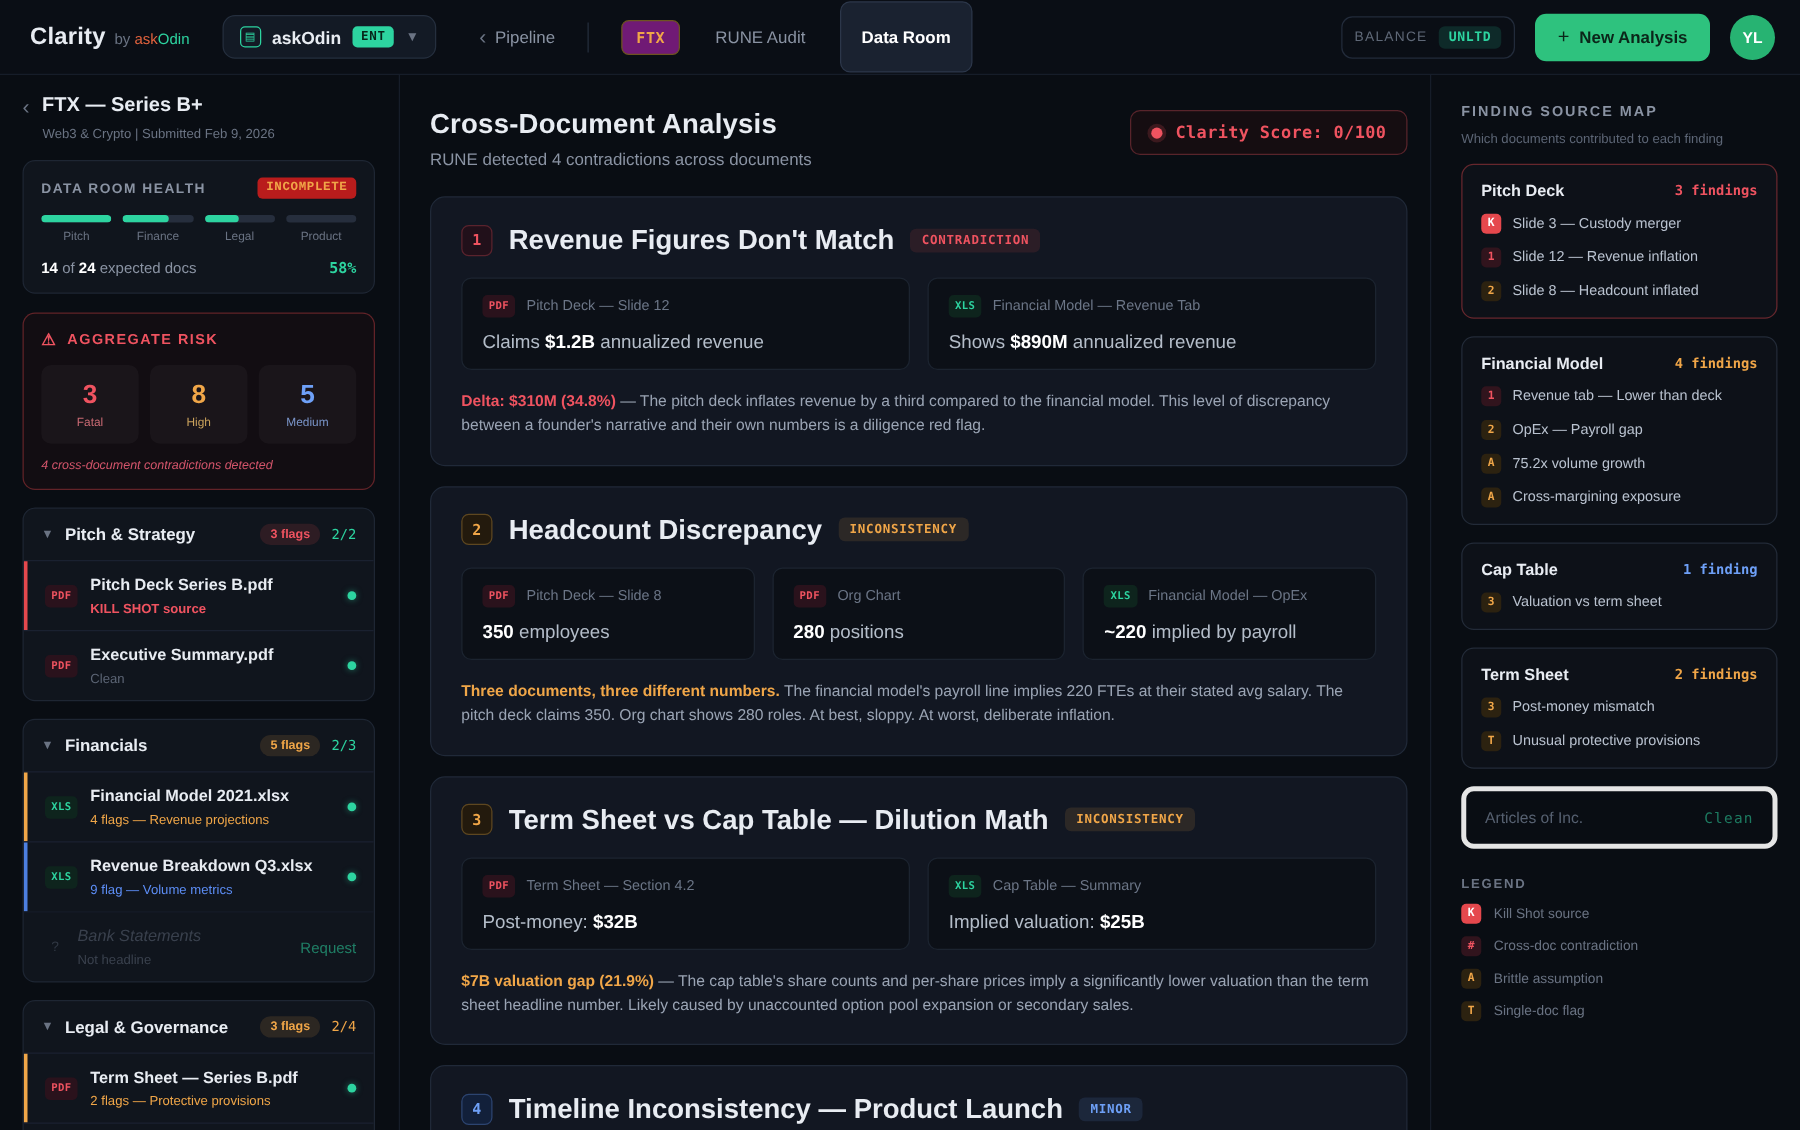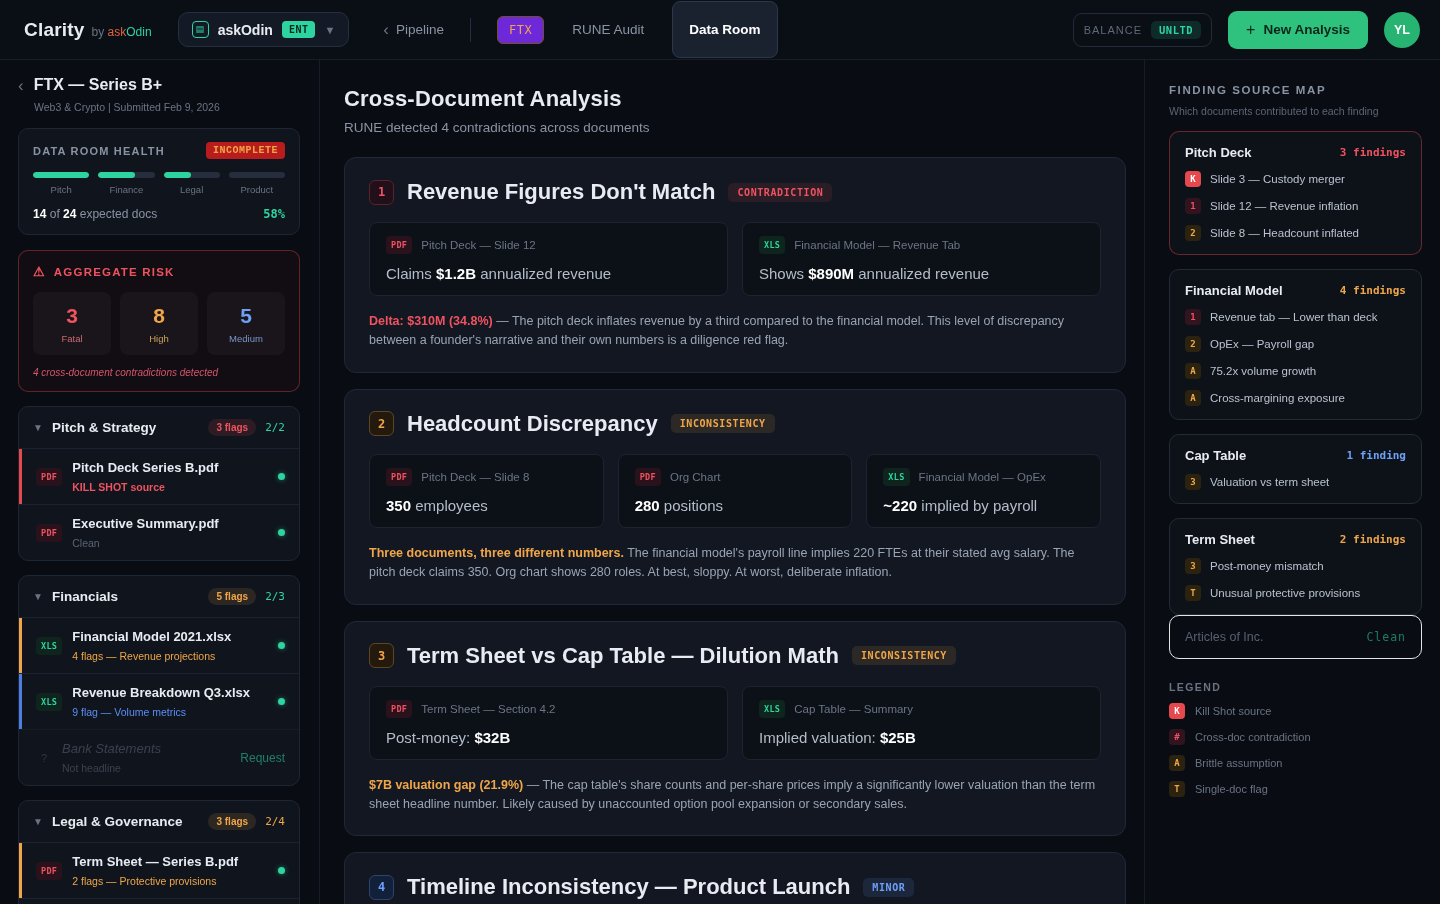--- a/index.html
+++ b/index.html
@@ -23,22 +23,22 @@
     background:#131a25; border:1px solid #252f3e; border-radius:10px; cursor:pointer; }
   .org-icon { width:17px; height:17px; border:1.5px solid #2dd4a0; border-radius:4px;
     display:flex; align-items:center; justify-content:center; color:#2dd4a0; font-size:9px; line-height:1; }
   .org-name { font-size:14px; font-weight:bold; }
   .tier-badge { background:#2dd4a0; color:#07261b; font-size:10px; font-weight:bold;
     padding:3px 7px; border-radius:4px; letter-spacing:.5px; }
   .chev { color:#6a7383; font-size:11px; }
   .back-link { display:flex; align-items:center; gap:7px; margin-left:34px; color:#8a93a3; font-size:13.5px; cursor:pointer; }
   .back-arrow { font-size:17px; line-height:1; color:#6a7383; }
   .vdiv { width:1px; height:24px; background:#242e3d; margin:0 26px; }
-  .deal-badge { color:#f0a648; background:#6d28d9; border:1px solid #6e5420; font-size:12px;
-    font-weight:normal; padding:6px 11px; border-radius:6px; letter-spacing:.5px; }
+  .deal-badge { color:#f0a648; background:#701a75; border:1px solid #6e5420; font-size:12px;
+    font-weight:bold; padding:6px 11px; border-radius:6px; letter-spacing:.5px; }
   .tab-plain { color:#8a93a3; font-size:13.5px; margin-left:28px; cursor:pointer; }
   .tab-active { margin-left:28px; background:#1a2230; border:1px solid #2c374a; border-radius:8px;
     padding:20px 16px; font-size:13.5px; font-weight:bold; color:#fff; cursor:pointer; }
   .tb-right { margin-left:auto; display:flex; align-items:center; gap:16px; }
   .balance-pill { display:flex; align-items:center; gap:9px; border:1px solid #222b3a; border-radius:9px; padding:7px 10px; }
   .balance-label { color:#5f6877; font-size:11px; letter-spacing:1px; }
   .balance-value { background:rgba(45,212,160,.14); color:#2dd4a0; font-size:10.5px; font-weight:bold;
     padding:3px 8px; border-radius:5px; letter-spacing:.5px; }
   .new-btn { display:flex; align-items:center; gap:8px; background:#2ec27e; color:#0b2619;
     font-size:13.5px; font-weight:bold; padding:10px 18px; border-radius:9px; border:none; cursor:pointer; }
@@ -149,21 +149,21 @@
   .fg-name { font-size:13px; font-weight:bold; }
   .fg-count { font-size:11px; font-weight:bold; }
   .fc-red{color:#ef5360;} .fc-org{color:#f0a648;} .fc-blu{color:#6ea0f7;}
   .fitem { display:flex; align-items:center; gap:9px; margin-top:11px; cursor:pointer; }
   .fbadge { width:16px; height:16px; border-radius:4px; display:flex; align-items:center; justify-content:center;
     font-size:9px; font-weight:bold; flex:0 0 auto; }
   .fb-kill { background:#e5484d; color:#fff; }
   .fb-red { background:#31141d; color:#ef5360; }
   .fb-org { background:#2c2210; color:#f0a648; }
   .fitem-text { font-size:11.5px; color:#b9c2cf; }
-  .clean-card { border:1px solid #e5e5e5; border-radius:10px; padding:14px 15px; 
+  .clean-card { border:4px solid #e5e5e5; border-radius:10px; padding:14px 15px; margin-top:14px;
     display:flex; justify-content:space-between; align-items:center; }
   .clean-name { font-size:12.5px; color:#566070; }
   .clean-status { font-size:11.5px; color:#2dd4a0; opacity:.55; letter-spacing:1px; }
   .legend { margin-top:22px; }
   .legend-title { font-size:10.5px; font-weight:bold; letter-spacing:1.4px; color:#6a7383; }
   .litem { display:flex; align-items:center; gap:10px; margin-top:10px; }
   .litem-text { font-size:11px; color:#6a7383; }
 </style>
 </head>
 <body>
@@ -354,20 +354,24 @@
         </div>
       </div>
     </aside>
 
     <main class="main">
       <div class="main-head">
         <div>
           <h1 class="main-title">Cross-Document Analysis</h1>
           <div class="main-sub">RUNE detected 4 contradictions across documents</div>
         </div>
+        <div class="score-pill mono">
+          <span class="score-dot"></span>
+          <span class="score-text">Clarity Score: 0/100</span>
+        </div>
       </div>
 
       <section class="fcard">
         <div class="fcard-head">
           <span class="cnum cn-red mono">1</span>
           <span class="fcard-title">Revenue Figures Don't Match</span>
           <span class="sev-badge sev-red mono">CONTRADICTION</span>
         </div>
         <div class="src-row">
           <div class="src">

